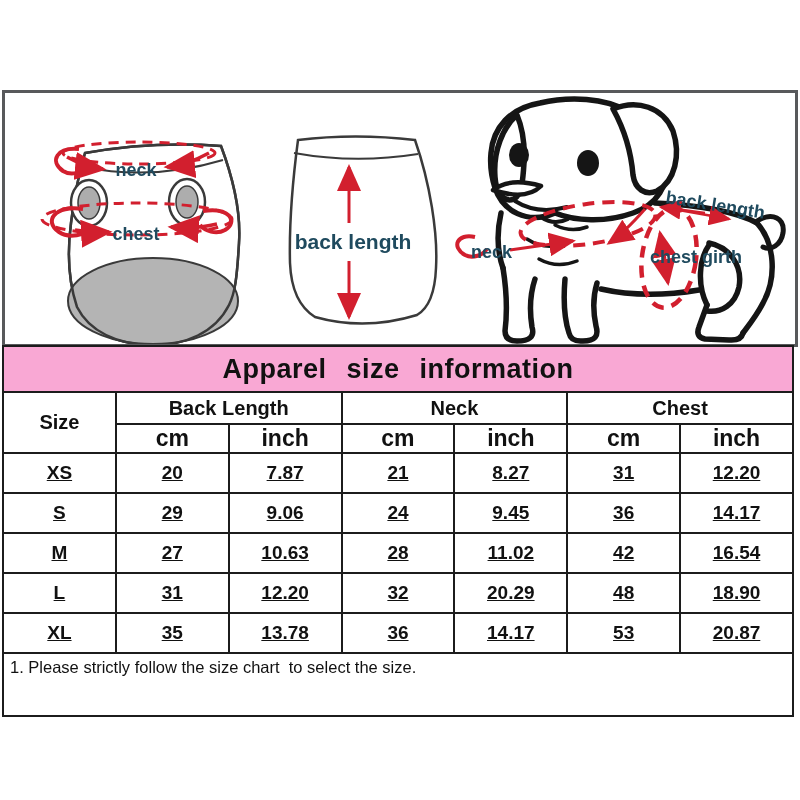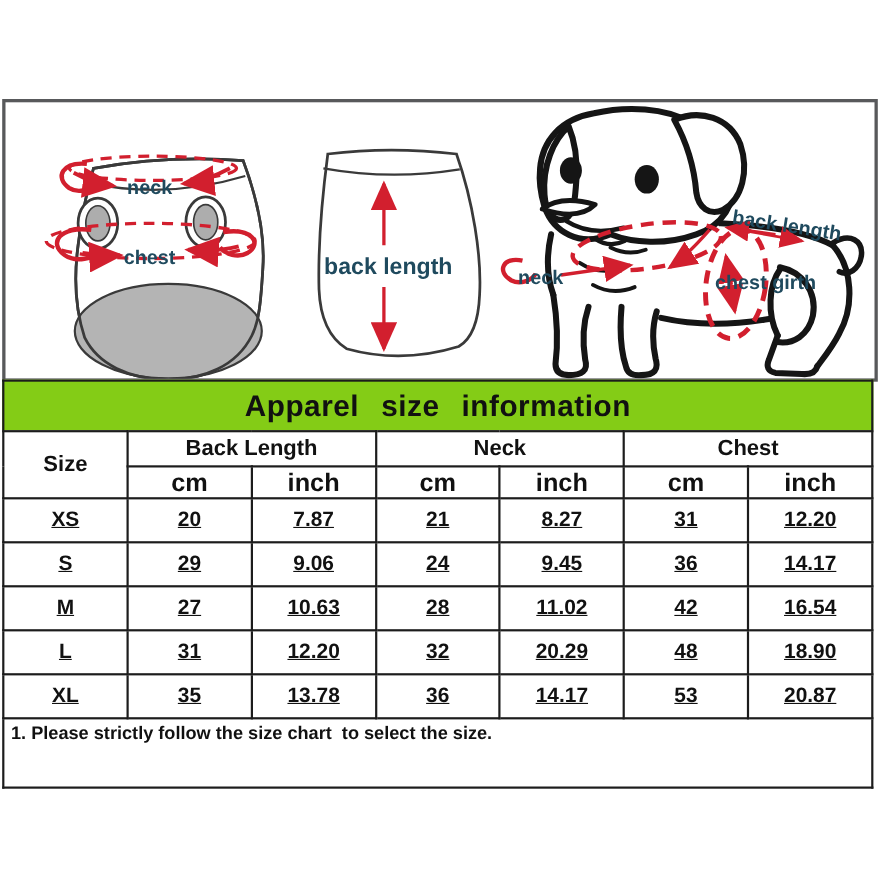--- a/index.html
+++ b/index.html
@@ -4,32 +4,32 @@
 <style>
   html,body{margin:0;padding:0;background:#fff;}
   body{width:800px;height:800px;position:relative;font-family:"Liberation Sans",sans-serif;overflow:hidden;}
 
   
   .panel{position:absolute;left:2px;top:90px;width:790px;height:251px;border:3px solid #58595b;background:#fff;}
   .panel svg{display:block;}
 
   
   .table-wrap{position:absolute;left:2px;top:345px;width:792px;background:#fff;}
-  .title-band{height:44px;background:#84cc16;border:2px solid #1c1c1c;border-bottom:none;
+  .title-band{height:44px;background:#f9a8d4;border:2px solid #1c1c1c;border-bottom:none;
               display:flex;align-items:center;justify-content:center;}
   .title-band h1{margin:0;font-size:27px;font-weight:bold;color:#111;word-spacing:12px;letter-spacing:.5px;}
   table.size{border-collapse:collapse;table-layout:fixed;width:100%;}
   table.size td,table.size th{border:2px solid #1c1c1c;text-align:center;vertical-align:middle;
       font-weight:bold;color:#111;padding:0;}
   tr.hdr1 td{height:30px;font-size:20px;}
   tr.hdr2 td{height:27px;font-size:23px;}
   tr.data td{height:38px;font-size:19px;text-decoration:underline;}
   td.sizecell{font-size:20px;margin-top:20px;}
   .notes{border:2px solid #1c1c1c;border-top:none;height:55px;padding:4px 6px 2px 6px;}
-  .notes div{font-size:16.5px;font-weight:bold;color:#111;line-height:19px;white-space:pre-wrap;}
+  .notes div{font-size:16.5px;font-weight:normal;color:#111;line-height:19px;white-space:pre-wrap;}
 
   text.lbl{font-family:"Liberation Sans",sans-serif;font-weight:bold;}
 </style>
 </head>
 <body>
 
 <div class="panel">
   <svg width="790" height="251" viewBox="0 0 790 251">
     <defs>
       <marker id="arrR" markerWidth="10" markerHeight="8" refX="8" refY="4" orient="auto">

